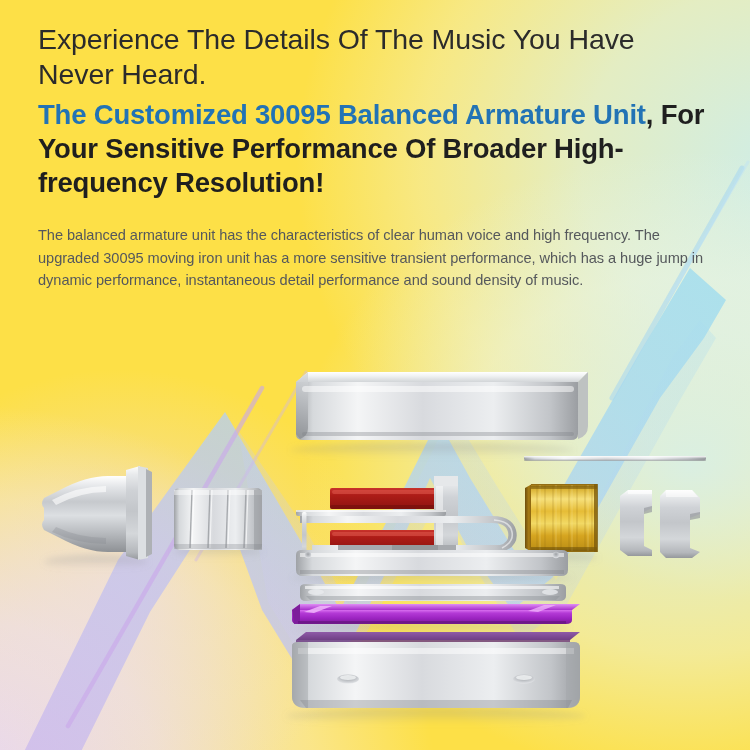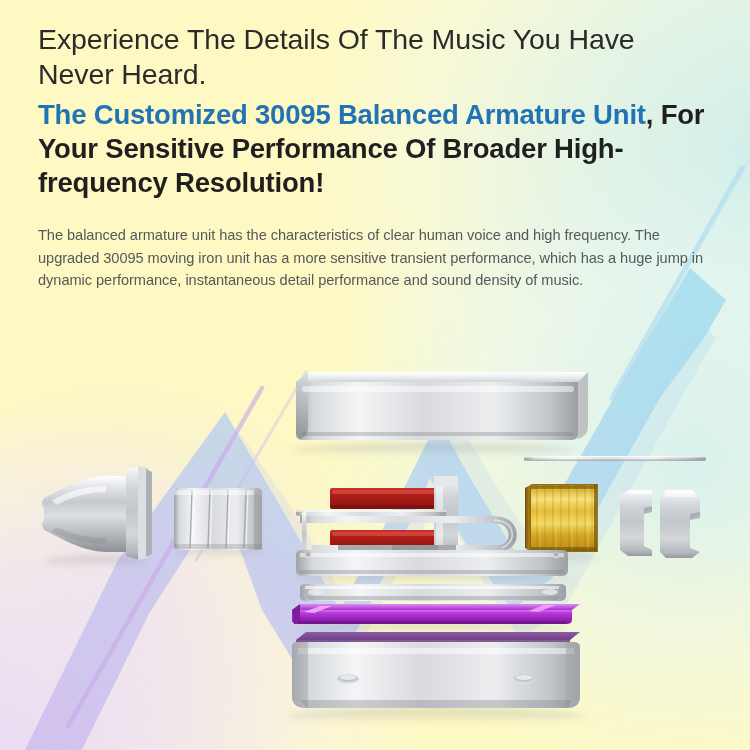--- a/index.html
+++ b/index.html
@@ -14,21 +14,21 @@
   body {
     font-family: "Liberation Sans", sans-serif;
     background: #ffffff;
   }
 
   #banner {
     position: relative;
     width: 750px;
     height: 750px;
     overflow: hidden;
-    background: #fef9c3;
+    background: #fde047;
   }
 
   
   .bg-layer { position: absolute; inset: 0; pointer-events: none; }
 
   #bg-cyan {
     background:
       radial-gradient(ellipse 620px 560px at 104% 22%,
         rgba(205,238,238,0.95) 0%,
         rgba(218,242,242,0.72) 32%,

